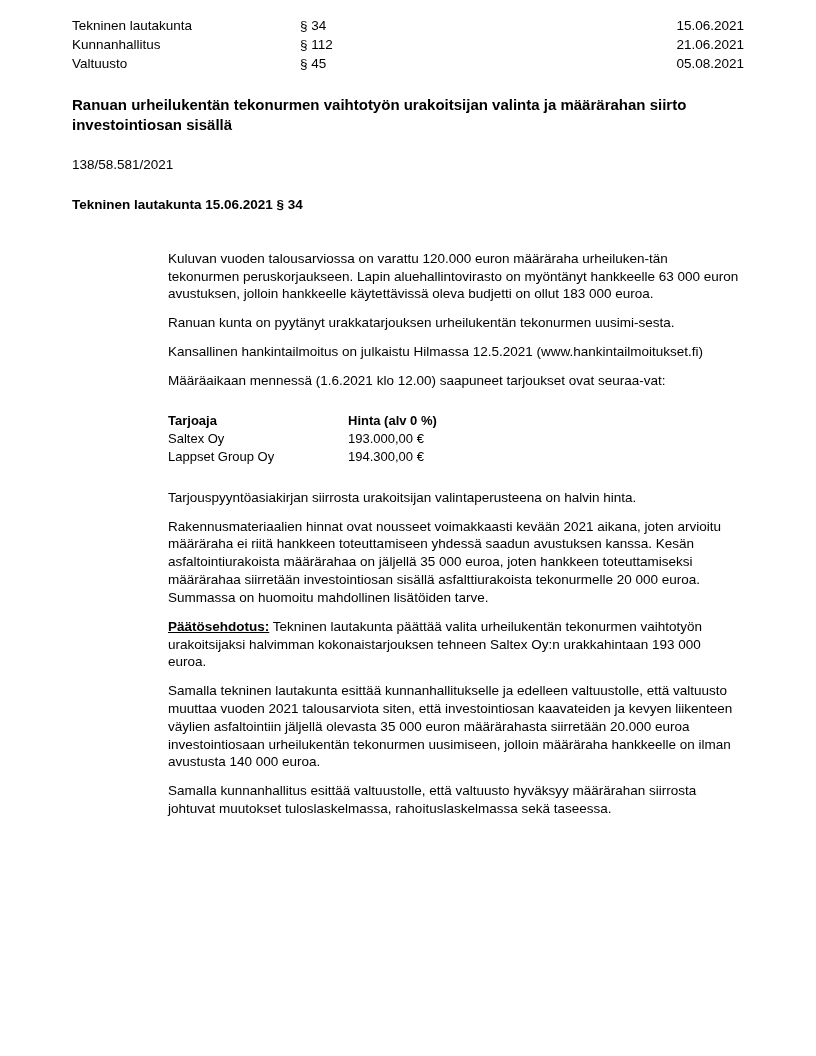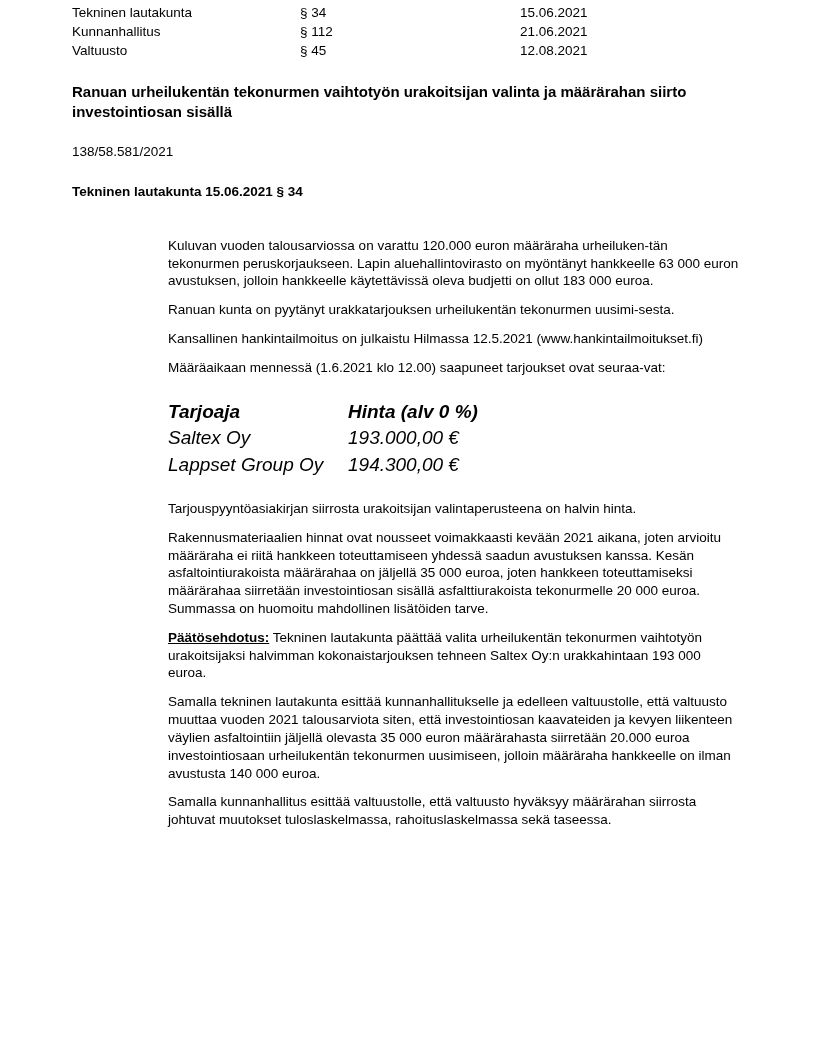--- a/index.html
+++ b/index.html
@@ -14,38 +14,38 @@
     color: #000000;
     font-size: 13.5px;
     line-height: 1.32;
     overflow: hidden;
   }
   .page {
     position: relative;
     width: 816px;
     height: 1056px;
     box-sizing: border-box;
-    padding: 4px 72px 0 72px;
+    padding: 17px 72px 0 72px;
   }
   
   .meeting-table {
     width: 100%;
     border-collapse: collapse;
     margin-top: 0;
   }
   .meeting-table td {
     padding: 0 0 1px 0;
     vertical-align: top;
     font-size: 13.5px;
     line-height: 1.34;
     white-space: nowrap;
   }
   .col-body  { width: 228px; }
   .col-sec   { width: 220px; }
-  .col-date  { width: auto; }
+  .col-date  { width: auto; text-align: right; }
 
   h1.doc-title {
     font-size: 15px;
     font-weight: bold;
     line-height: 1.33;
     margin: 21px 0 0 0;
     max-width: 620px;
   }
   .case-number {
     margin: 21px 0 0 0;
@@ -66,25 +66,24 @@
   }
   .body-block p + p {
     margin-top: 11px;
   }
   .offers-table {
     margin-top: 22px;
     border-collapse: collapse;
   }
   .offers-table td {
     padding: 0 0 1px 0;
-    font-size: 19px;
+    font-size: 13px;
     line-height: 1.34;
     white-space: nowrap;
     vertical-align: top;
-    font-style: italic;
   }
   .offers-table .hdr td { font-weight: bold; }
   .offers-table .c1 { width: 180px; }
   .offers-table .c2 { width: 220px; }
   .gap-after-table { height: 22px; }
   .u-bold { font-weight: bold; text-decoration: underline; }
 </style>
 </head>
 <body>
 
@@ -98,21 +97,21 @@
         <td class="col-date">15.06.2021</td>
       </tr>
       <tr>
         <td class="col-body">Kunnanhallitus</td>
         <td class="col-sec">§ 112</td>
         <td class="col-date">21.06.2021</td>
       </tr>
       <tr>
         <td class="col-body">Valtuusto</td>
         <td class="col-sec">§ 45</td>
-        <td class="col-date">12.08.2021</td>
+        <td class="col-date">05.08.2021</td>
       </tr>
     </tbody>
   </table>
 
   <h1 class="doc-title">Ranuan urheilukentän tekonurmen vaihtotyön urakoitsijan valinta ja määrärahan siirto investointiosan sisällä</h1>
 
   <p class="case-number">138/58.581/2021</p>
 
   <p class="org-line">Tekninen lautakunta 15.06.2021 § 34</p>
 

